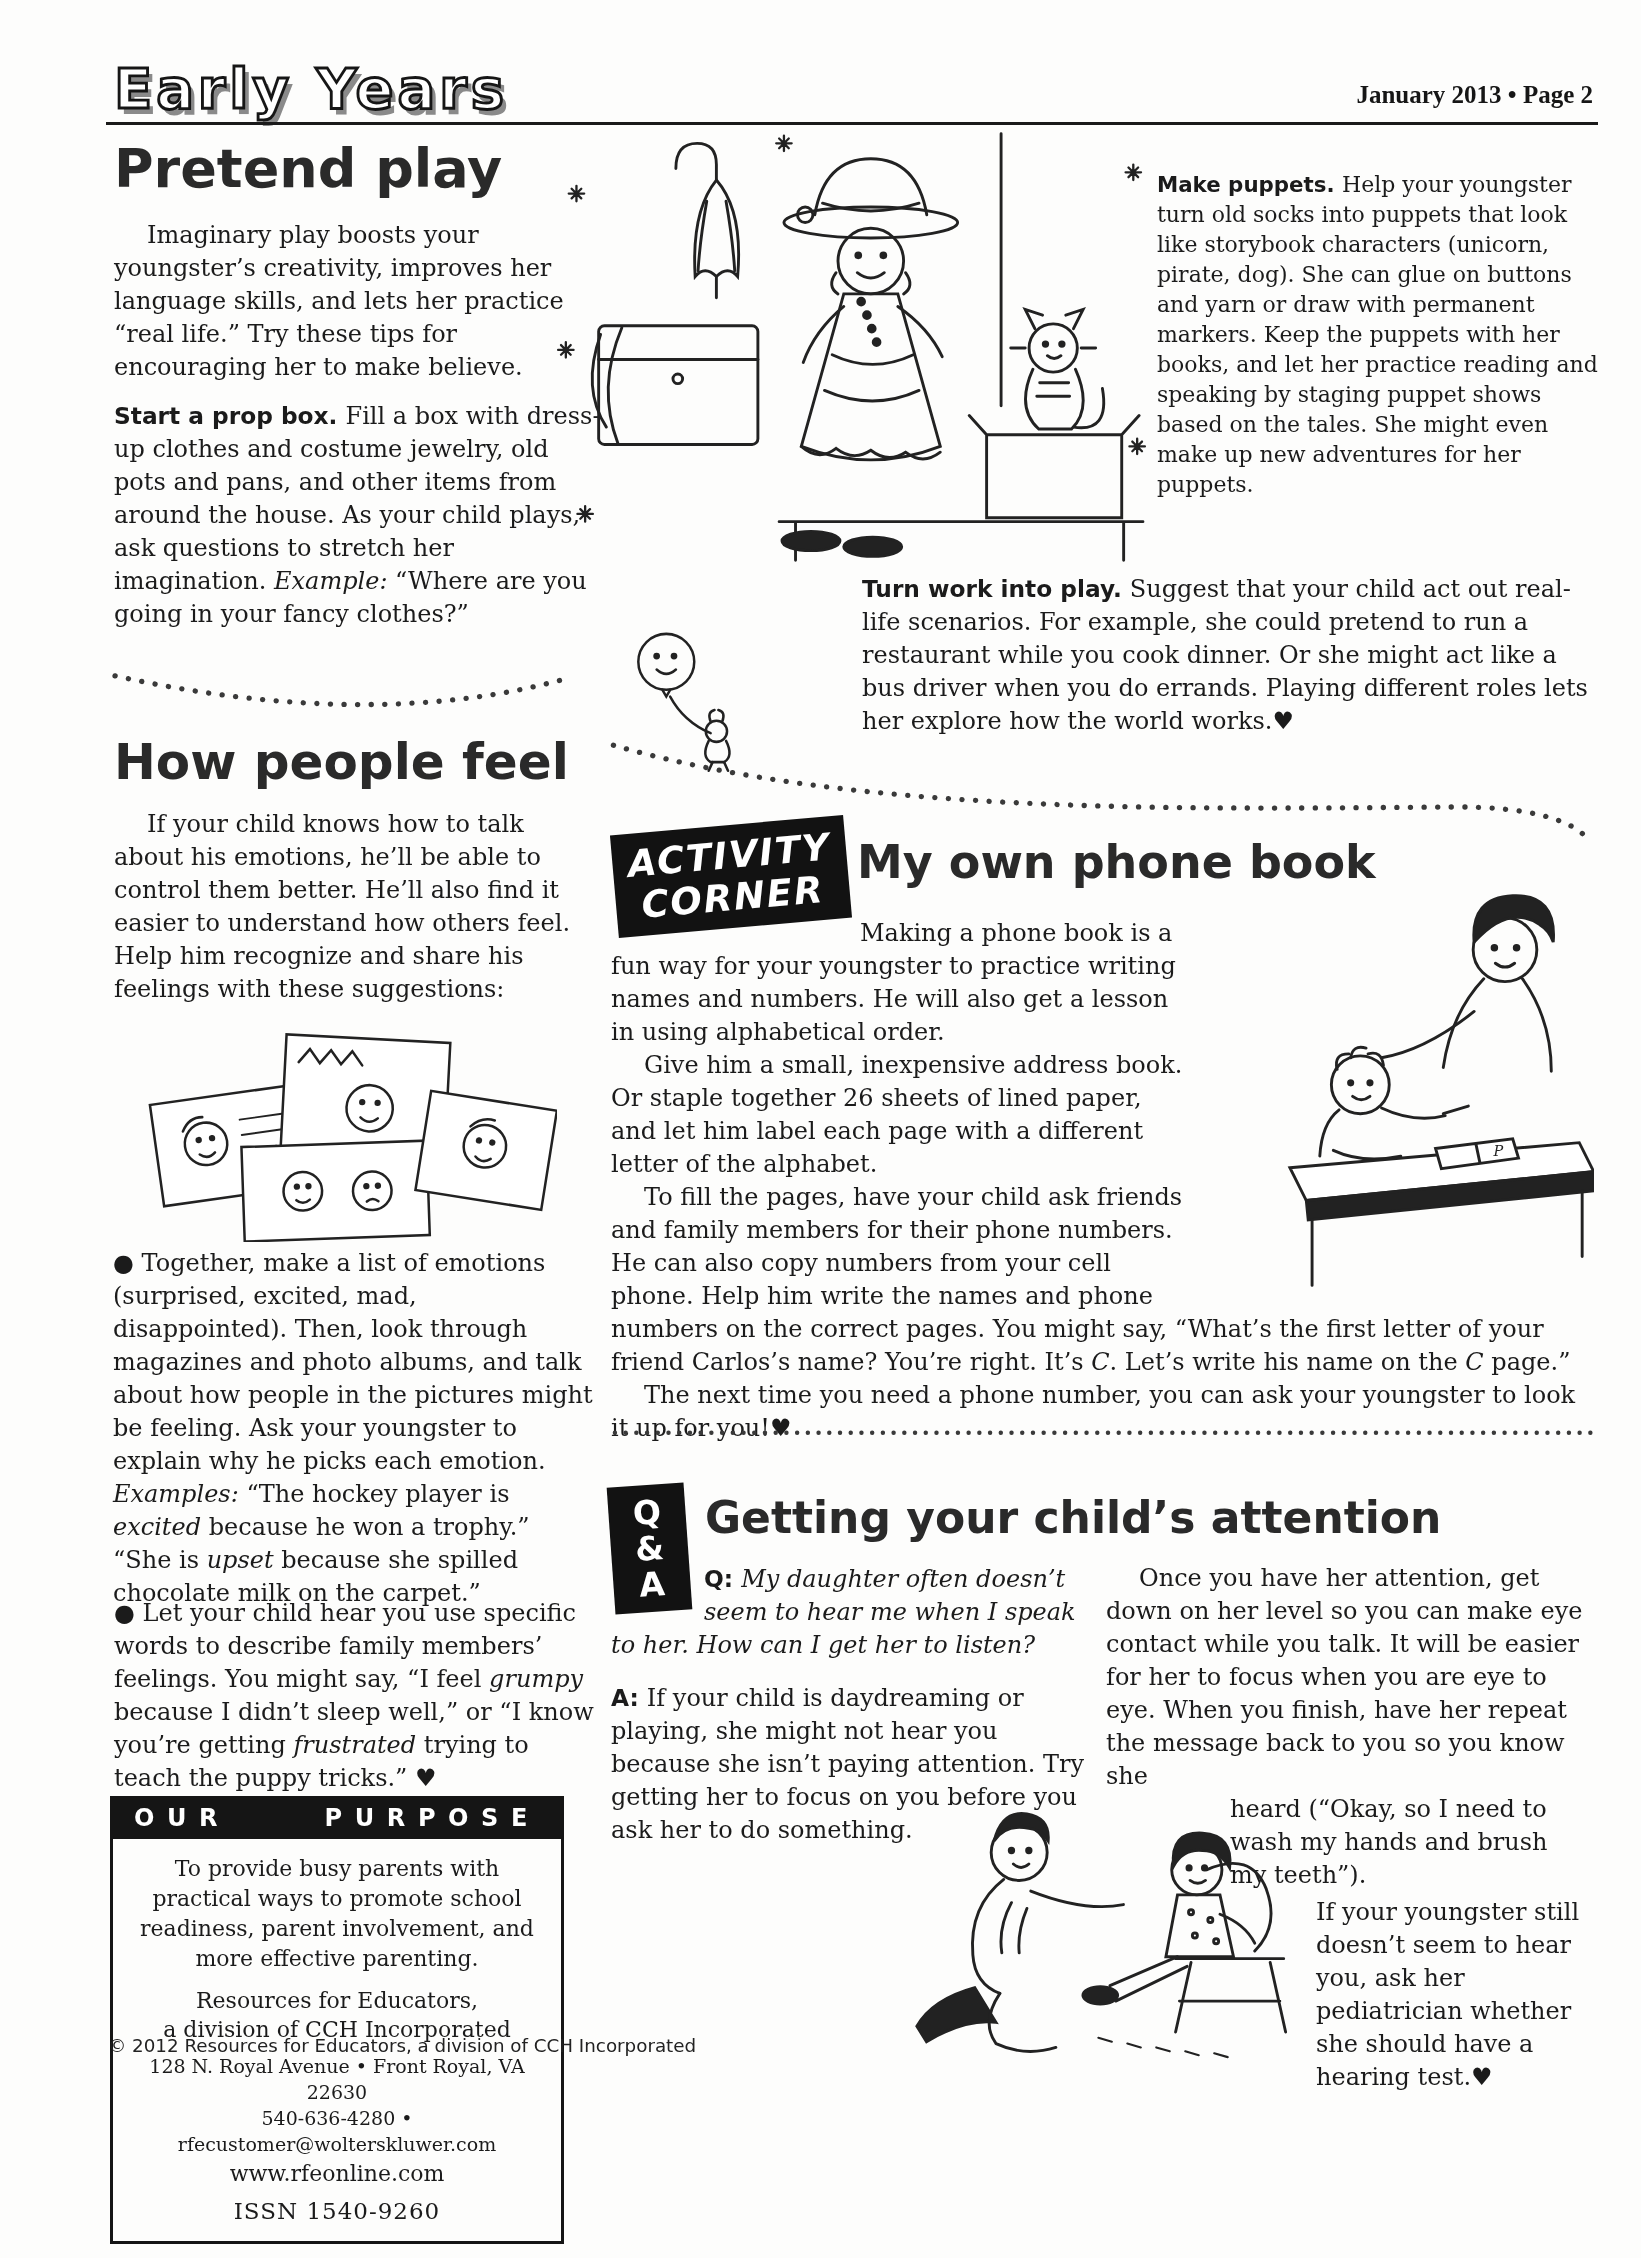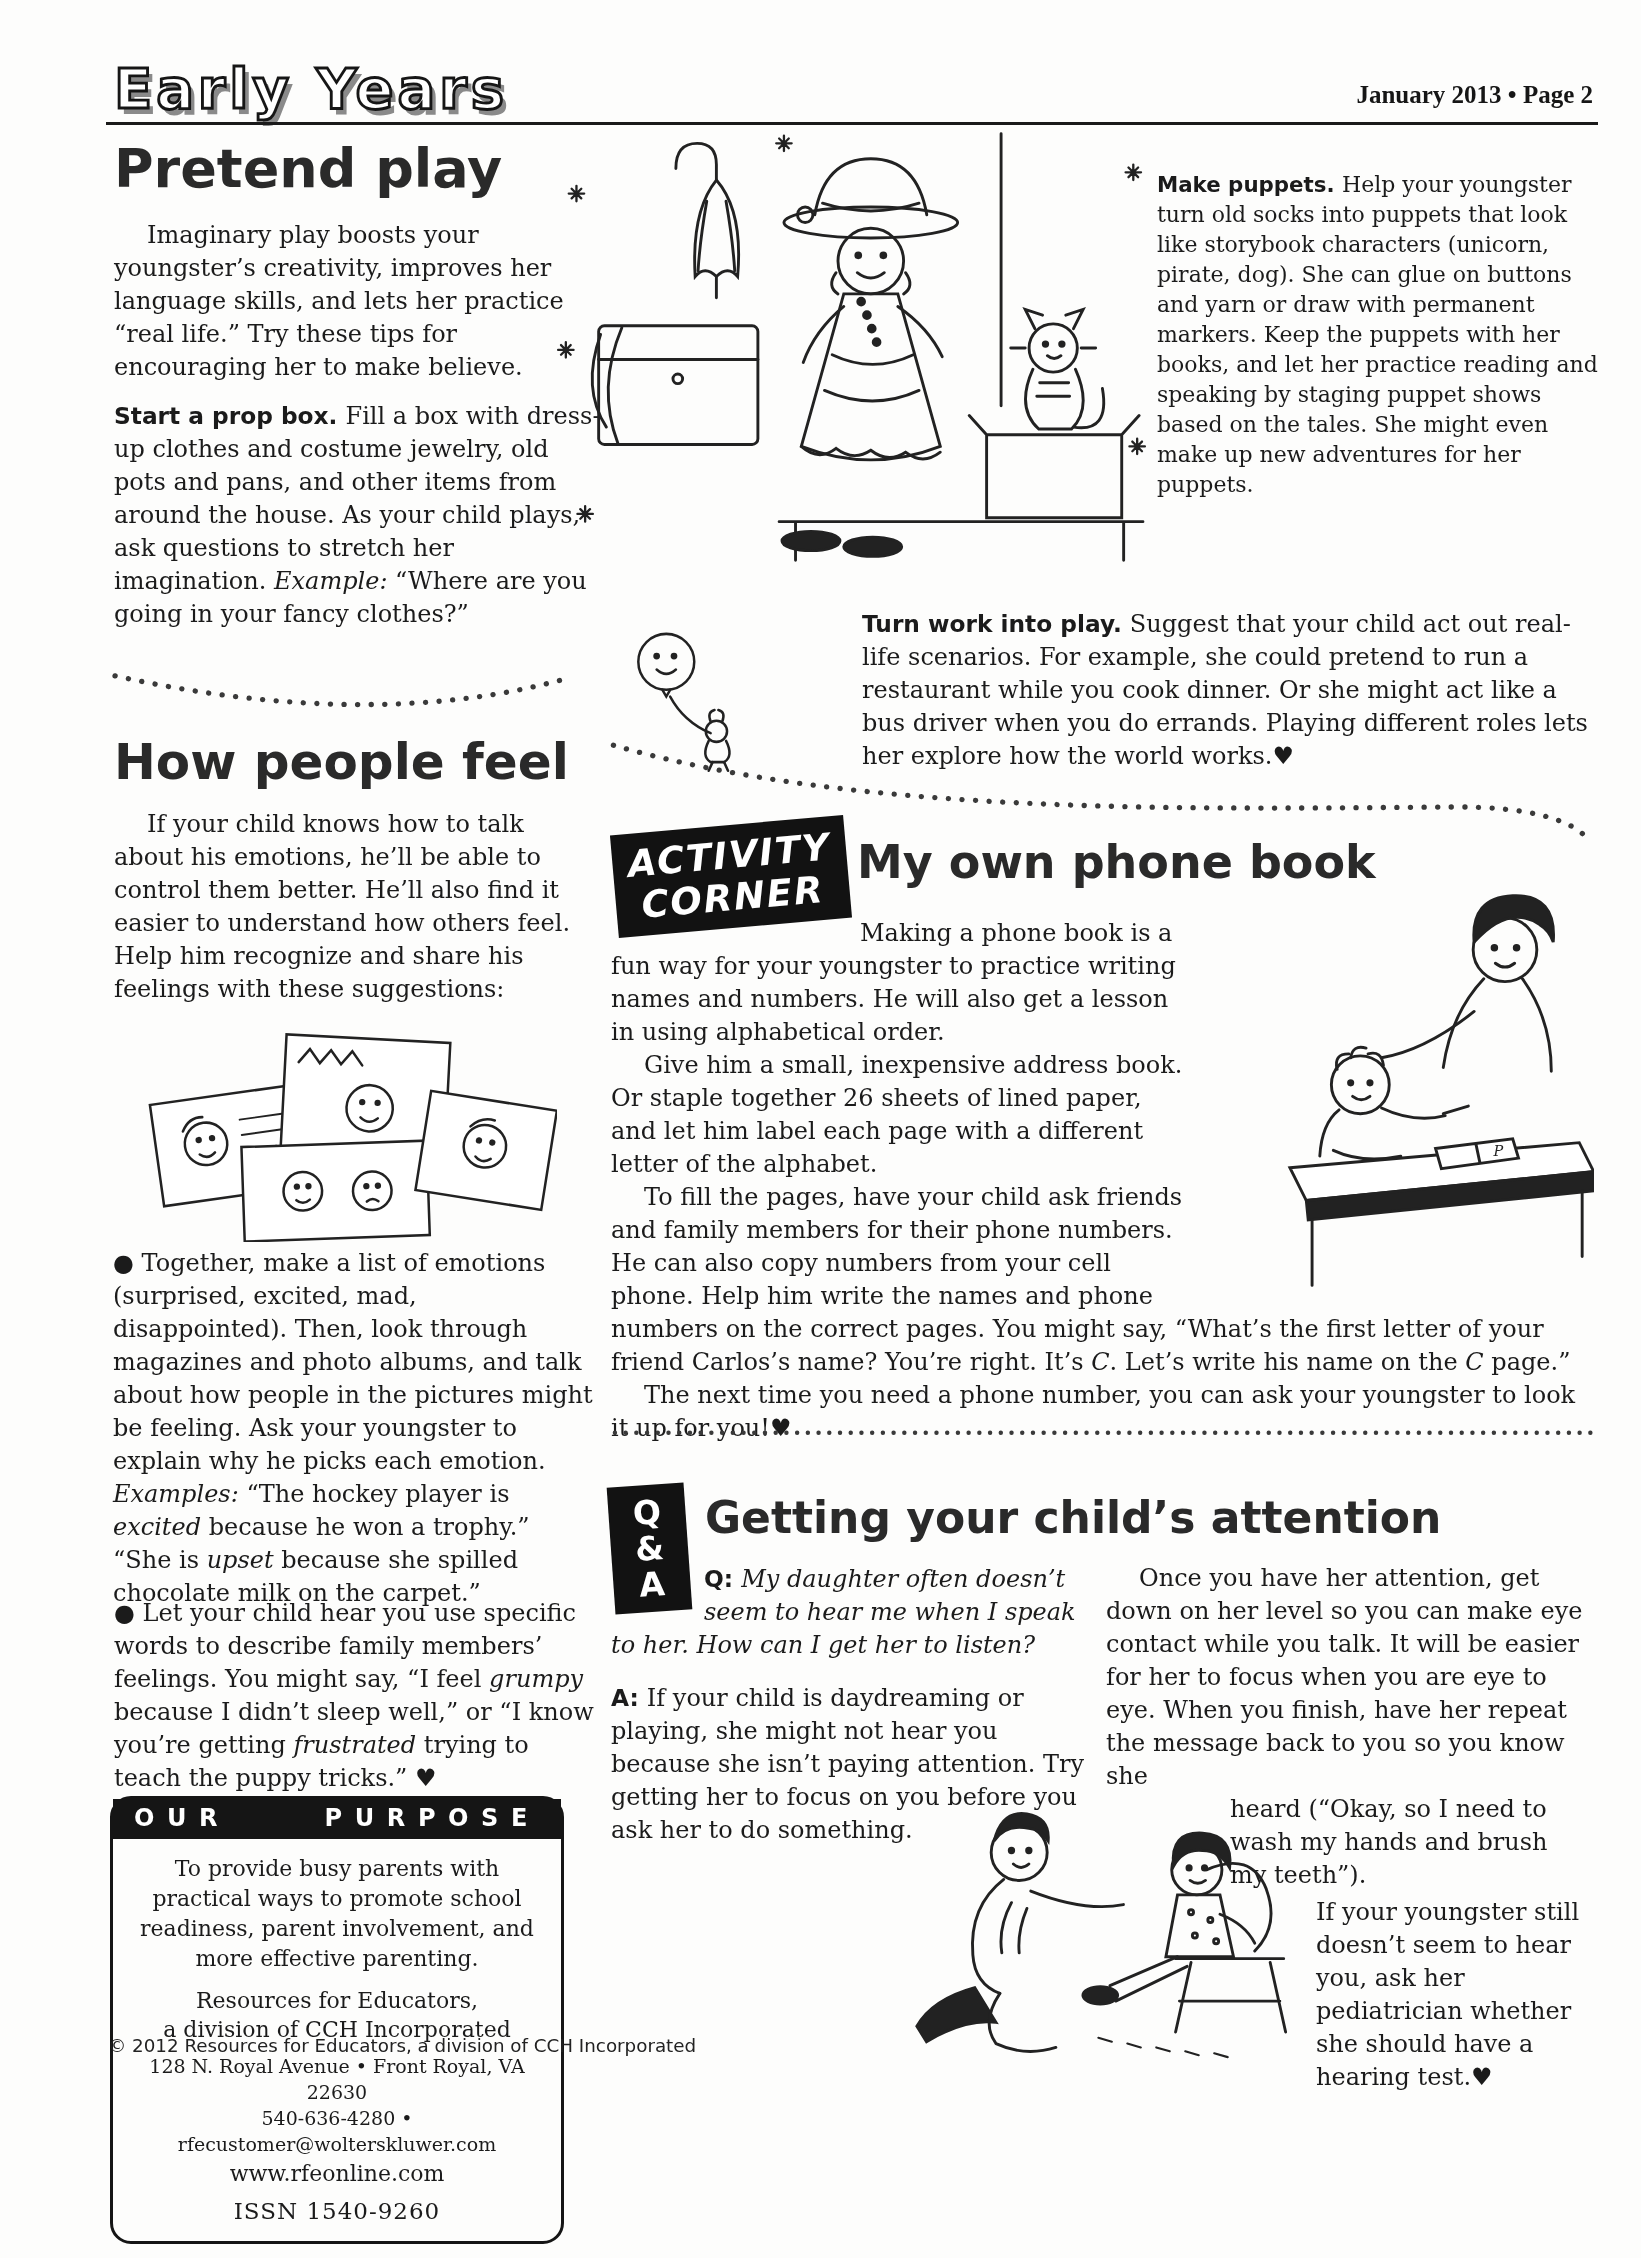--- a/index.html
+++ b/index.html
@@ -130,21 +130,21 @@
             </g>
         </g>
       </g>
     </svg>
   </div>
 
   <div class="abs" style="left:1157px;top:162px;width:449px;">
     <p class="bt-sm"><span class="b">Make puppets. </span><span>Help your youngster turn old socks into puppets that look like storybook characters (unicorn, pirate, dog). She can glue on buttons and yarn or draw with permanent markers. Keep the puppets with her books, and let her practice reading and speaking by staging puppet shows based on the tales. She might even make up new adventures for her puppets.</span></p>
   </div>
 
-  <div class="abs" style="left:862px;top:607px;width:729px;">
+  <div class="abs" style="left:862px;top:572px;width:729px;">
     <p class="bt"><span class="b">Turn work into play. </span><span>Suggest that your child act out real-life scenarios. For example, she could pretend to run a restaurant while you cook dinner. Or she might act like a bus driver when you do errands. Playing different roles lets her explore how the world works.♥</span></p>
   </div>
 
   <div class="abs" style="left:106px;top:618px;">
     <svg width="1492" height="241" viewBox="0 0 1545 250">
       <g stroke="#3a3a3a" stroke-width="5.5" fill="none" stroke-linecap="round" stroke-dasharray="0.1 14">
         <path d="M8,60 C180,98 340,100 472,64"></path>
         <path d="M525,132 C780,205 1120,198 1400,196 C1470,196 1520,208 1536,230"></path>
       </g>
     </svg>
@@ -216,21 +216,21 @@
     </svg>
   </div>
 
   <div class="abs" style="left:113px;top:1247px;width:480px;">
     <p class="bt"><span>● Together, make a list of emotions (surprised, excited, mad, disappointed). Then, look through magazines and photo albums, and talk about how people in the pictures might be feeling. Ask your youngster to explain why he picks each emotion. </span><span class="i">Examples:</span><span> “The hockey player is </span><span class="i">excited</span><span> because he won a trophy.” “She is </span><span class="i">upset</span><span> because she spilled chocolate milk on the carpet.”</span></p>
   </div>
   <div class="abs" style="left:114px;top:1597px;width:480px;">
     <p class="bt"><span>● Let your child hear you use specific words to describe family members’ feelings. You might say, “I feel </span><span class="i">grumpy</span><span> because I didn’t sleep well,” or “I know you’re getting </span><span class="i">frustrated</span><span> trying to teach the puppy tricks.” ♥</span></p>
   </div>
 
-  <div class="abs purpose" style="left:110px;top:1796px;border-radius:21px;">
+  <div class="abs purpose" style="left:110px;top:1796px;">
     <div class="p-bar">
       <span>OUR</span>
       <span>PURPOSE</span>
     </div>
     <div class="p-body">
       <div class="p-mission">To provide busy parents with practical ways to promote school readiness, parent involvement, and more effective parenting.</div>
       <div class="p-org">Resources for Educators,</div>
       <div class="p-org" style="margin-top:0;">a division of CCH Incorporated</div>
       <div class="p-addr">128 N. Royal Avenue • Front Royal, VA 22630</div>
       <div class="p-addr" style="margin-top:0;">540-636-4280 • rfecustomer@wolterskluwer.com</div>

